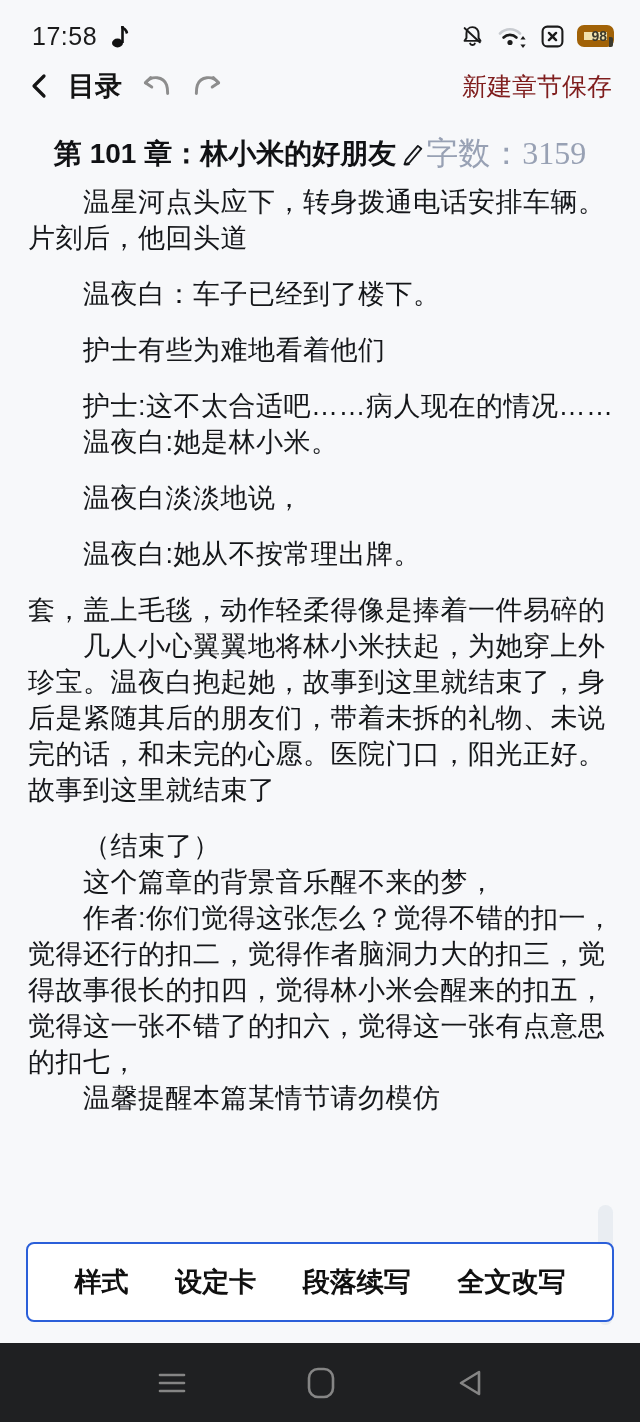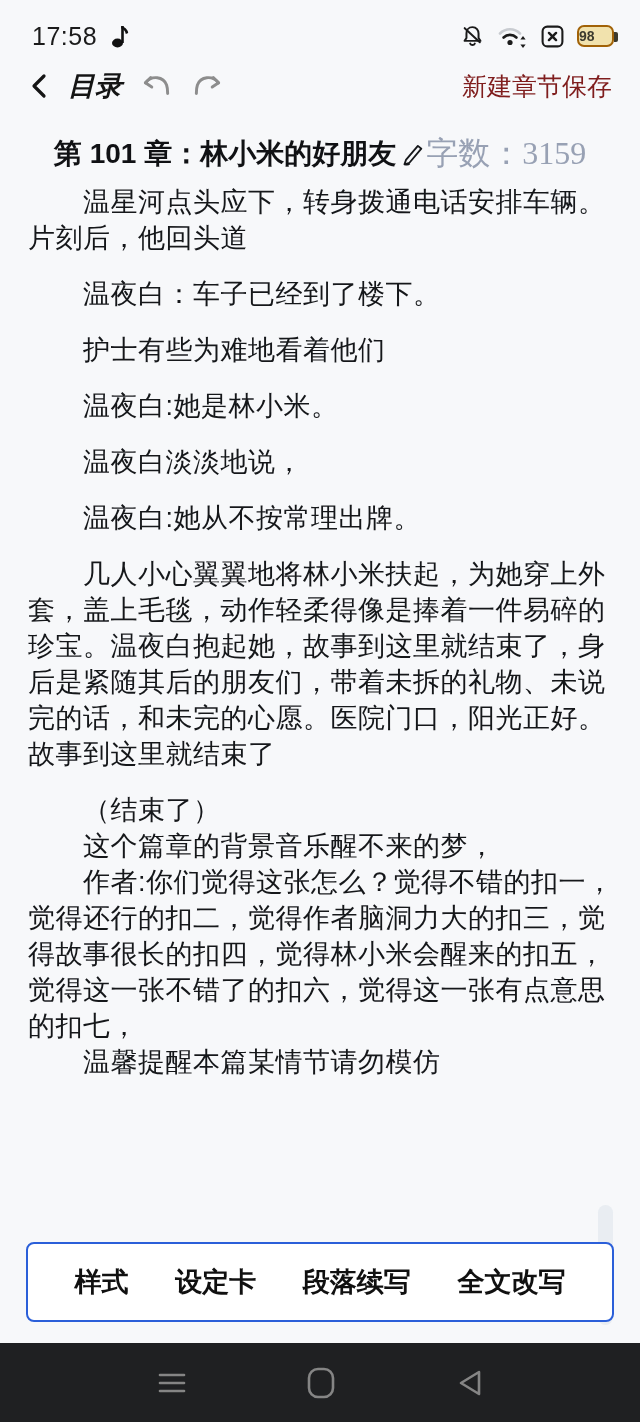--- a/index.html
+++ b/index.html
@@ -12,31 +12,31 @@
   
   .status-bar {
     height:58px; display:flex; align-items:center; justify-content:space-between;
     padding:14px 26px 0 32px;
   }
   .sb-left { display:flex; align-items:center; gap:14px; }
   .sb-time { font-size:25px; color:#1b1b1b; letter-spacing:0.5px; }
   .sb-right { display:flex; align-items:center; gap:12px; }
   .sb-icon { display:flex; align-items:center; }
   .battery {
-    position:relative; width:37px; height:22px; border:2px solid #a16207; border-radius:7px;
-    background:#f1e2ad; display:flex; align-items:center; justify-content:flex-start;
+    position:relative; width:37px; height:22px; border:7px solid #a16207; border-radius:7px;
+    background:#f1e2ad; display:flex; align-items:center; justify-content:flex-end;
   }
   .battery-num { font-size:14px; color:#3c3a2e; font-weight:bold; }
   .battery-nub { position:absolute; right:-6px; top:5px; width:4px; height:10px; background:#3c3a2e; border-radius:0 2px 2px 0; }
   
   .nav-bar {
     height:56px; display:flex; align-items:center; justify-content:space-between;
     padding:0 28px;
   }
-  .nav-left { display:flex; align-items:center; gap:16px;font-style:italic; }
+  .nav-left { display:flex; align-items:center; gap:16px; }
   .nav-dir { font-size:27px; font-weight:700; color:#141414; }
   .nav-right { display:flex; align-items:center; }
   .nav-right .txt-btn { font-size:25px; font-weight:400; color:#7f1d1d; }
   
   .title-row {
     margin-top:18px; padding:0 28px; display:flex; align-items:center; justify-content:center;
   }
   .chapter-title { font-size:28px; font-weight:700; color:#101114; display:flex; align-items:center; gap:4px; }
   .word-count { font-size:32px; color:#98a1b4;font-family:Liberation Serif, serif; }
   
@@ -162,28 +162,29 @@
 
 
   <div class="editor">
       <div class="line">　　温星河点头应下，转身拨通电话安排车辆。</div>
       <div class="line">片刻后，他回头道</div>
       <div class="line blank"></div>
       <div class="line">　　温夜白：车子已经到了楼下。</div>
       <div class="line blank"></div>
       <div class="line">　　护士有些为难地看着他们</div>
       <div class="line blank"></div>
+      <div class="line">　　护士:这不太合适吧……病人现在的情况……</div>
       <div class="line">　　温夜白:她是林小米。</div>
       <div class="line blank"></div>
       <div class="line">　　温夜白淡淡地说，</div>
       <div class="line blank"></div>
       <div class="line">　　温夜白:她从不按常理出牌。</div>
       <div class="line blank"></div>
+      <div class="line">套，盖上毛毯，动作轻柔得像是捧着一件易碎的</div>
       <div class="line">　　几人小心翼翼地将林小米扶起，为她穿上外</div>
-      <div class="line">套，盖上毛毯，动作轻柔得像是捧着一件易碎的</div>
       <div class="line">珍宝。温夜白抱起她，故事到这里就结束了，身</div>
       <div class="line">后是紧随其后的朋友们，带着未拆的礼物、未说</div>
       <div class="line">完的话，和未完的心愿。医院门口，阳光正好。</div>
       <div class="line">故事到这里就结束了</div>
       <div class="line blank"></div>
       <div class="line">　　（结束了）</div>
       <div class="line">　　这个篇章的背景音乐醒不来的梦，</div>
       <div class="line">　　作者:你们觉得这张怎么？觉得不错的扣一，</div>
       <div class="line">觉得还行的扣二，觉得作者脑洞力大的扣三，觉</div>
       <div class="line">得故事很长的扣四，觉得林小米会醒来的扣五，</div>

